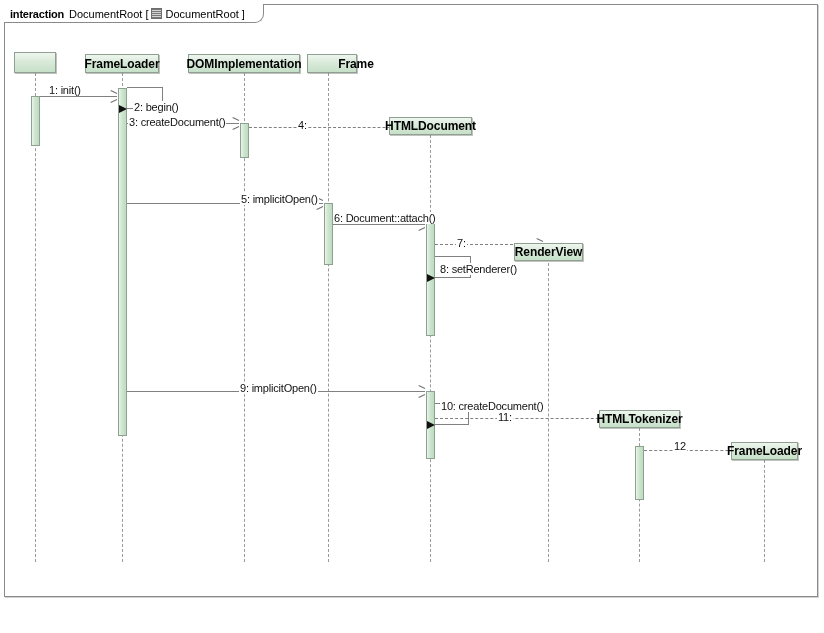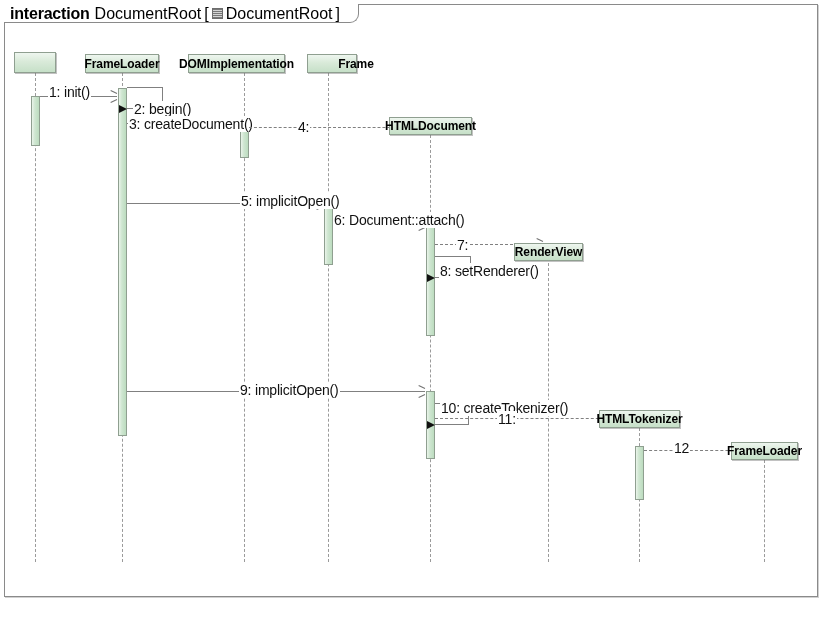--- a/index.html
+++ b/index.html
@@ -36,21 +36,21 @@
     height: 19px;
     border: 1px solid #8a8a8a;
     border-top: none;
     border-left: none;
     background: #ffffff;
     box-sizing: border-box;
     padding: 1px 16px 0 6px;
     display: flex;
     align-items: center;
     white-space: nowrap;
-    font-size: 16px;
+    font-size: 11px;
     color: #000000;
     border-bottom-right-radius: 9px;
   }
   #frame-tab .kw {
     font-weight: bold;
     margin-right: 5px;
     letter-spacing: -0.2px;
   }
   #frame-tab .nm { margin-right: 1px; }
   #frame-tab .brk { margin: 0 2px; }
@@ -98,21 +98,21 @@
   }
   
   .msg-line {
     position: absolute;
     height: 0;
     border-top: 1px solid #808080;
   }
   .msg-line.dashed { border-top: 1px dashed #808080; }
   .msg-label {
     position: absolute;
-    font-size: 14px;
+    font-size: 11px;
     color: #111111;
     white-space: nowrap;
     background: #ffffff;
     padding: 0 1px;
     letter-spacing: -0.2px;
   }
   
   .arrow-open {
     position: absolute;
     width: 0; height: 0;
@@ -203,36 +203,36 @@
       <div class="arrow-open" style="left: 543px; top: 244px;"></div>
       <div class="msg-label" style="left: 456px; top: 237px;">7:</div>
       <div class="selfcall" style="left: 435px; top: 256px; width: 36px; height: 22px;"></div>
       <div class="arrow-solid" style="left: 427px; top: 274px; transform: rotate(180deg);"></div>
       <div class="msg-label" style="left: 439px; top: 263px;">8: setRenderer()</div>
       <div class="msg-line" style="left: 127px; top: 391px; width: 298px;"></div>
       <div class="arrow-open" style="left: 425px; top: 391px;"></div>
       <div class="msg-label" style="left: 239px; top: 382px;">9: implicitOpen()</div>
       <div class="selfcall" style="left: 435px; top: 403px; width: 34px; height: 22px;"></div>
       <div class="arrow-solid" style="left: 427px; top: 421px; transform: rotate(180deg);"></div>
-      <div class="msg-label" style="left: 440px; top: 400px;">10: createTokenizer()</div>
+      <div class="msg-label" style="left: 440px; top: 400px;">10: createDocument()</div>
       <div class="msg-line dashed" style="left: 435px; top: 418px; width: 199px;"></div>
       <div class="arrow-open" style="left: 634px; top: 418px;"></div>
       <div class="msg-label" style="left: 497px; top: 411px;">11:</div>
       <div class="msg-line dashed" style="left: 644px; top: 450px; width: 115px;"></div>
       <div class="arrow-open" style="left: 759px; top: 450px;"></div>
       <div class="msg-label" style="left: 673px; top: 440px;">12</div>
     </div>
   <div id="layer-heads">
       <div class="head-box" style="left: 14px; top: 52px; width: 42px; height: 21px;">
         <span></span>
       </div>
       <div class="head-box" style="left: 85px; top: 54px; width: 74px; height: 19px;">
         <span>FrameLoader</span>
       </div>
-      <div class="head-box" style="left: 188px; top: 54px; width: 97px; height: 19px;">
+      <div class="head-box" style="left: 188px; top: 54px; width: 112px; height: 19px;">
         <span>DOMImplementation</span>
       </div>
       <div class="head-box" style="left: 307px; top: 54px; width: 43px; height: 19px; padding-left: 48px;">
         <span>Frame</span>
       </div>
       <div class="head-box" style="left: 389px; top: 117px; width: 83px; height: 18px;">
         <span>HTMLDocument</span>
       </div>
       <div class="head-box" style="left: 514px; top: 235px; width: 69px; height: 18px; margin-top: 8px;">
         <span>RenderView</span>

